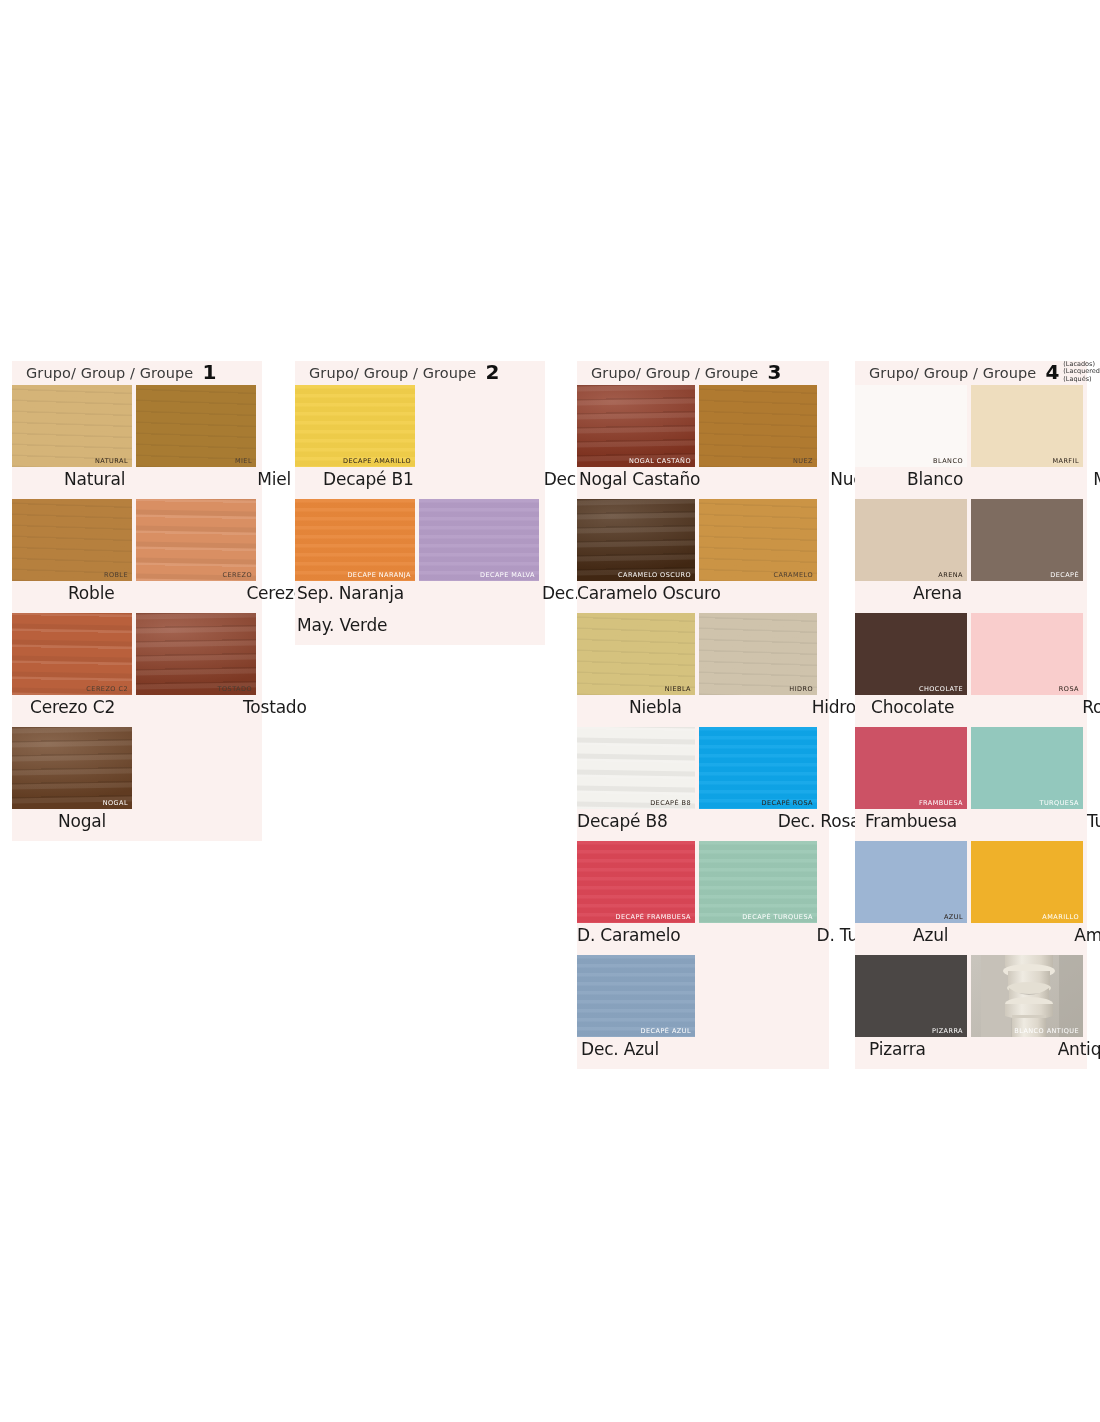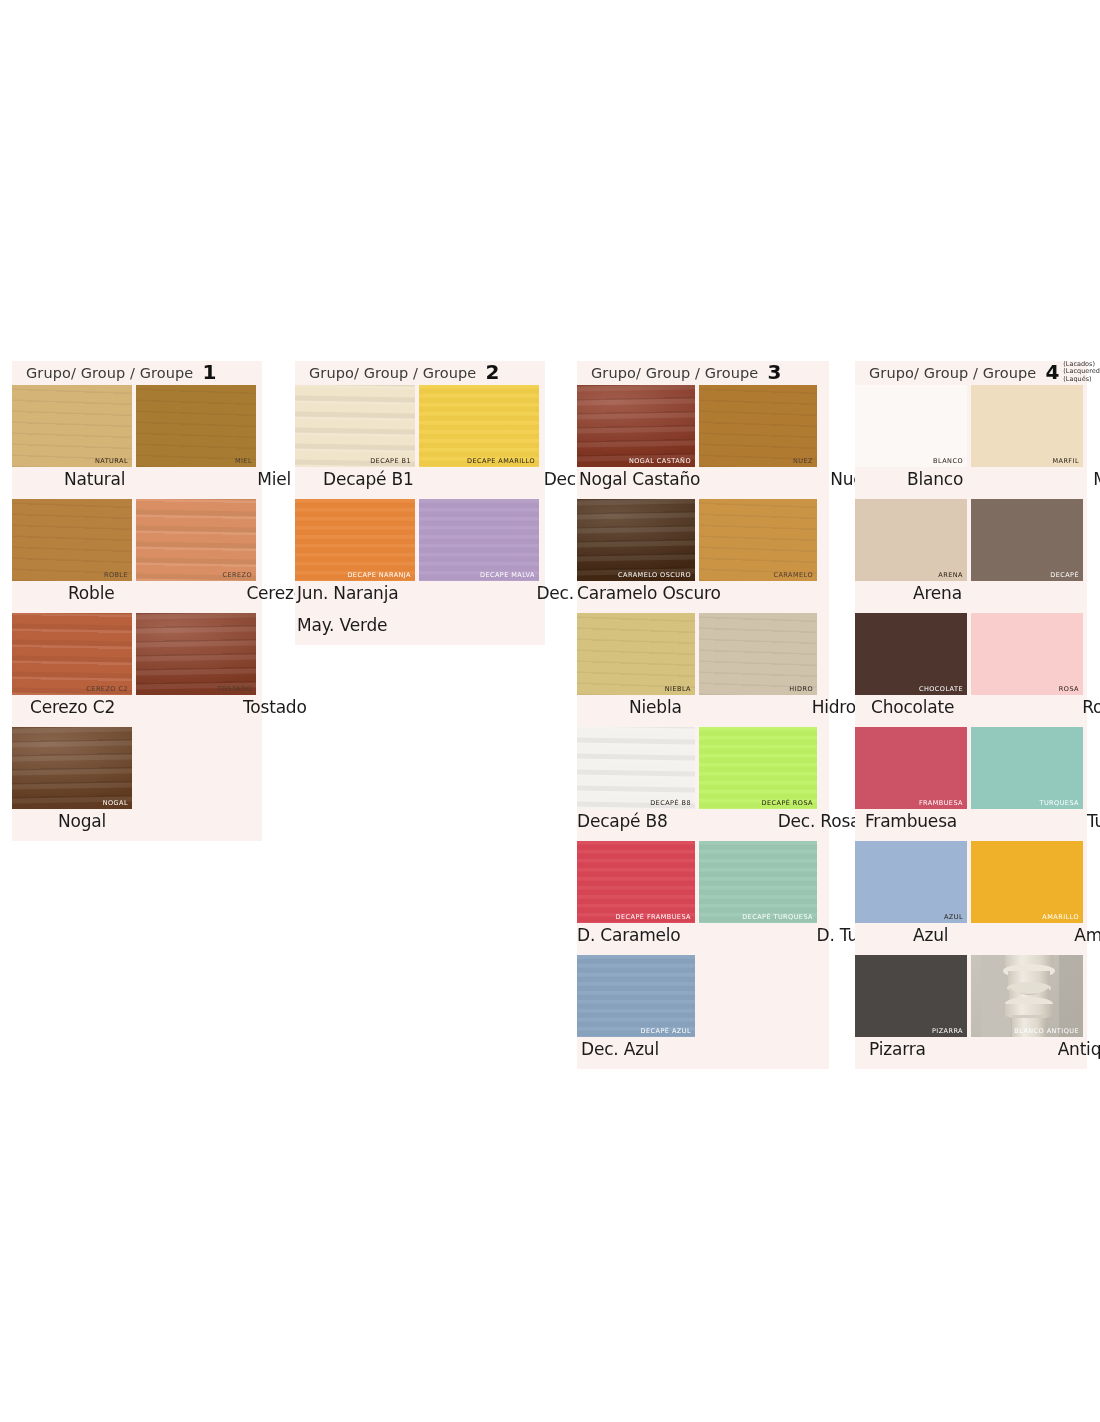--- a/index.html
+++ b/index.html
@@ -219,26 +219,20 @@
       </div>
     </div>
     <div class="group" style="left: 295px; top: 347px; width: 250px;">
       <div class="group-header" style="height: 24px;">
         <span class="ghtext">Grupo/ Group / Groupe</span>
         <span class="gnum">2</span>
       </div>
       <div class="group-body">
         <div class="row">
           <div class="cell" style="width: 124px;">
-            <div class="swatch" style="width: 120px; height: 82px; background: rgb(240, 228, 203);">
-              <div class="grain-c"></div>
-              <div class="code dark">DECAPE B1</div>
-            </div>
-          </div>
-          <div class="cell" style="width: 124px;">
             <div class="swatch" style="width: 120px; height: 82px; background: rgb(242, 207, 74);">
               <div class="paint-sheen"></div>
               <div class="code dark">DECAPE AMARILLO</div>
             </div>
           </div>
         </div>
         <div class="caption-row" style="height: 30px; padding-top: 2px;">
           <div class="caption" style="margin-left: 28px;">Decapé B1</div>
           <div class="caption" style="margin-left: 130px;">Dec. Amarillo</div>
         </div>
@@ -250,21 +244,21 @@
             </div>
           </div>
           <div class="cell" style="width: 124px;">
             <div class="swatch" style="width: 120px; height: 82px; background: rgb(180, 156, 198);">
               <div class="paint-sheen"></div>
               <div class="code light">DECAPE MALVA</div>
             </div>
           </div>
         </div>
         <div class="caption-row" style="height: 30px; padding-top: 2px;">
-          <div class="caption" style="margin-left: 2px;">Jun. Naranja</div>
+          <div class="caption" style="margin-left: 2px;">Sep. Naranja</div>
           <div class="caption" style="margin-left: 138px;">Dec. Malva</div>
         </div>
         <div class="caption-row" style="height: 30px; padding-top: 2px;">
           <div class="caption" style="margin-left: 2px;">May. Verde</div>
         </div>
       </div>
     </div>
     <div class="group" style="left: 577px; top: 347px; width: 252px;">
       <div class="group-header" style="height: 24px;">
         <span class="ghtext">Grupo/ Group / Groupe</span>
@@ -326,21 +320,21 @@
           <div class="caption" style="margin-left: 130px;">Hidro</div>
         </div>
         <div class="row">
           <div class="cell" style="width: 122px;">
             <div class="swatch" style="width: 118px; height: 82px; background: rgb(243, 242, 238);">
               <div class="grain-c"></div>
               <div class="code dark">DECAPÉ B8</div>
             </div>
           </div>
           <div class="cell" style="width: 122px;">
-            <div class="swatch" style="width: 118px; height: 82px; background: #bef264;">
+            <div class="swatch" style="width: 118px; height: 82px; background: #0ea5e9;">
               <div class="paint-sheen"></div>
               <div class="code dark">DECAPÉ ROSA</div>
             </div>
           </div>
         </div>
         <div class="caption-row" style="height: 30px; padding-top: 2px;">
           <div class="caption" style="margin-left: 0px;">Decapé B8</div>
           <div class="caption" style="margin-left: 110px;">Dec. Rosa</div>
         </div>
         <div class="row">

